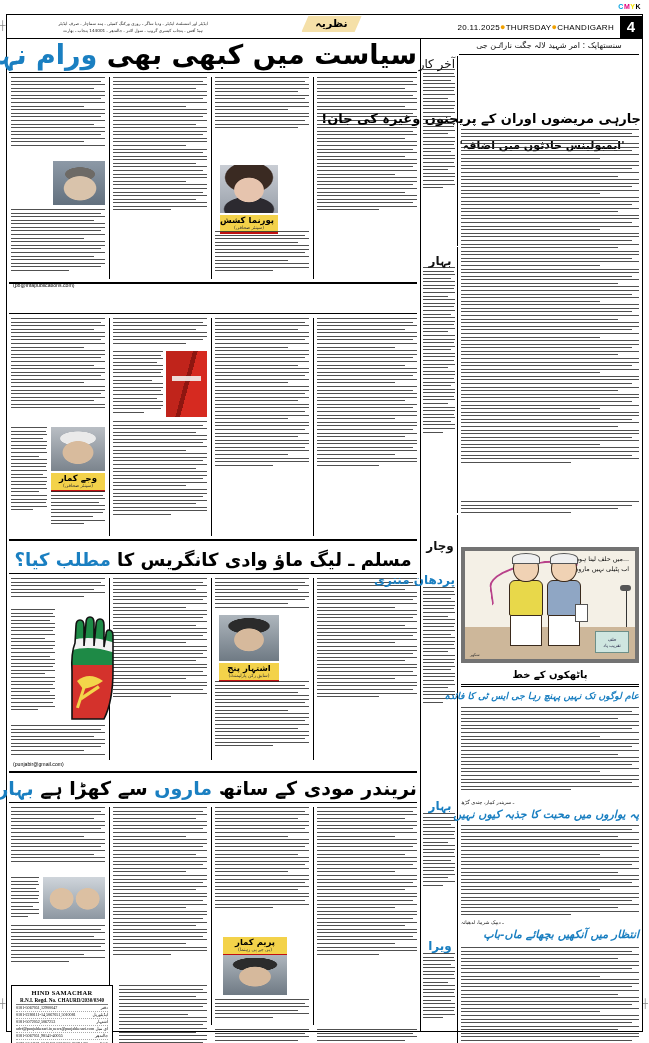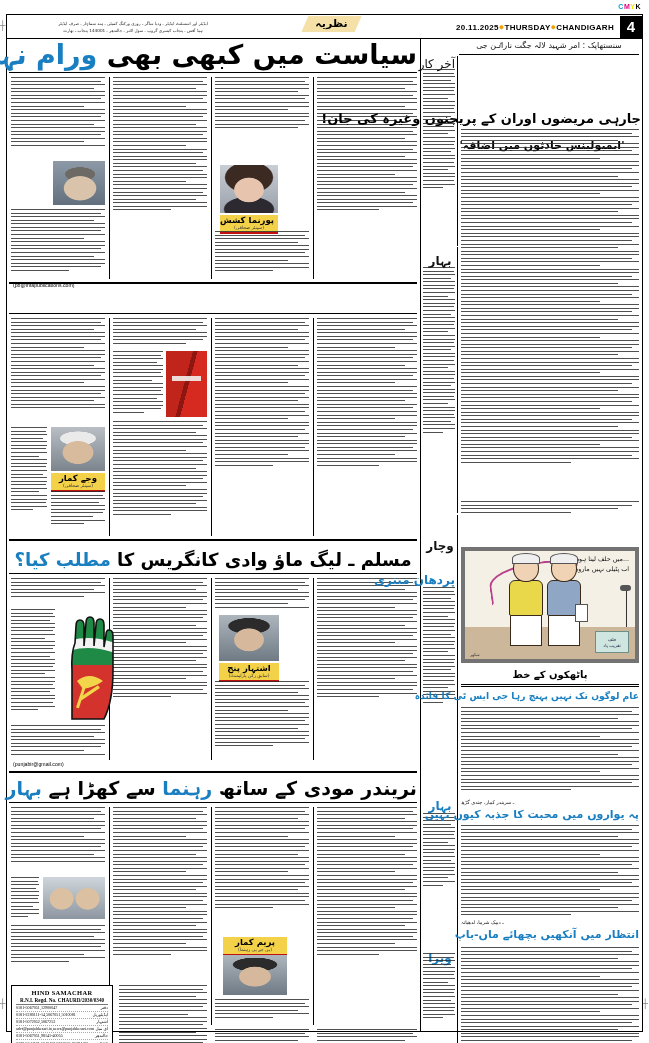--- a/index.html
+++ b/index.html
@@ -62,21 +62,21 @@
     font-size: 11px; font-weight: bold; color: #000;
     direction: rtl;
     clip-path: polygon(7px 0,100% 0,calc(100% - 7px) 100%,0 100%);
   }
   .ts-right {
     width: 238px; display: flex; align-items: center;
     justify-content: flex-end; gap: 0; padding-right: 0;
   }
   .dateline {
     font-family: "Liberation Sans", sans-serif;
-    font-size: 8px; font-weight: bold; letter-spacing: .3px;
+    font-size: 8px; font-weight: normal; letter-spacing: .3px;
     color: #000; white-space: nowrap; padding-right: 6px;
   }
   .dateline .dot { color: #f0a000; font-size: 9px; }
   .pageno {
     width: 22px; height: 22px; background: #000; color: #fff;
     font-family: "Liberation Sans", sans-serif;
     font-size: 15px; font-weight: bold;
     display: flex; align-items: center; justify-content: center;
   }
 
@@ -272,23 +272,23 @@
   }
 
   .lettersec-title {
     direction: rtl; text-align: center;
     font-size: 10px; font-weight: bold; color: #000; white-space: nowrap;
   }
   .lt-rule {
     border-top: 1px solid #000; border-bottom: 1px solid #000; height: 3px;
   }
   .letter-hl {
-    direction: rtl; text-align: center;
+    direction: rtl; 
     font-size: 11px; font-weight: bold; color: #1a7fc1;
-    white-space: nowrap; line-height: 1;
+    white-space: nowrap; line-height: 1; font-style: italic;
   }
   .sign {
     direction: rtl; text-align: left;
     font-size: 5px; color: #111;
   }
 
   
   .imprint {
     position: absolute;
     border: 1px solid #000; background: #fff;
@@ -990,21 +990,21 @@
             <span class="s2"></span>
             <span class="s4"></span>
             <span class="s1"></span>
         </div>
       </div>
       <div class="email" style="left:6px;top:722px;">(punjabir@gmail.com)</div>
 
       <div class="rule2" style="position:absolute;left:2px;top:732px;width:408px;"></div>
 
       <div class="hl hl4" style="position:absolute;left:2px;top:740px;width:408px;">
-        <span>نریندر مودی کے ساتھ </span><span class="bl">رہنما </span><span>سے کھڑا ہے </span><span class="bl">بہار</span>
+        <span>نریندر مودی کے ساتھ </span><span class="bl">ماروں </span><span>سے کھڑا ہے </span><span class="bl">بہار</span>
       </div>
       <div class="rule" style="position:absolute;left:2px;top:763px;width:408px;"></div>
 
       <div class="colbox" style="left:310px;top:768px;width:100px;height:216px;">
         <div class="tlines thin">
           <span class="s1"></span>
             <span class="s2"></span>
             <span class="s1"></span>
             <span class="s3"></span>
             <span class="s1"></span>
@@ -1532,21 +1532,21 @@
             <span class="s1"></span>
             <span class="s2"></span>
             <span class="s1"></span>
             <span class="s4"></span>
             <span class="s1"></span>
             <span class="s5"></span>
         </div>
       </div>
 
       <div class="urdu-head-r" style="position:absolute;left:4px;top:500px;width:30px;font-weight:bold;">وچار</div>
-      <div class="urdu-head-r" style="position:absolute;left:4px;top:900px;width:30px;font-weight:bold;color:#1a7fc1;margin-top:12px;">ویرا</div>
+      <div class="urdu-head-r" style="position:absolute;left:4px;top:900px;width:30px;font-weight:bold;color:#1a7fc1;">ویرا</div>
       <div class="colbox" style="left:2px;top:914px;width:32px;height:116px;">
         <div class="tlines thin">
           <span class="s1"></span>
             <span class="s2"></span>
             <span class="s1"></span>
             <span class="s3"></span>
             <span class="s1"></span>
             <span class="s1"></span>
             <span class="s2"></span>
             <span class="s1"></span>

